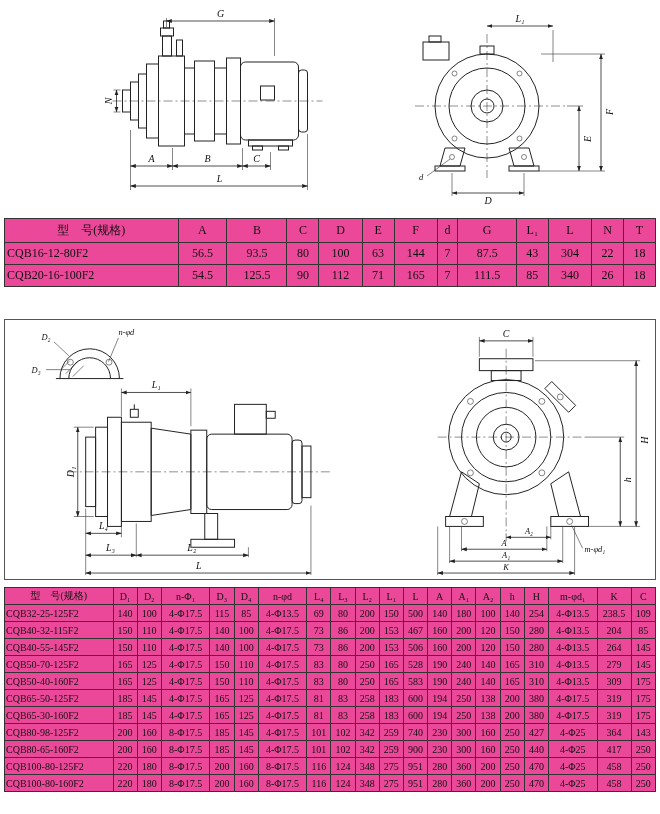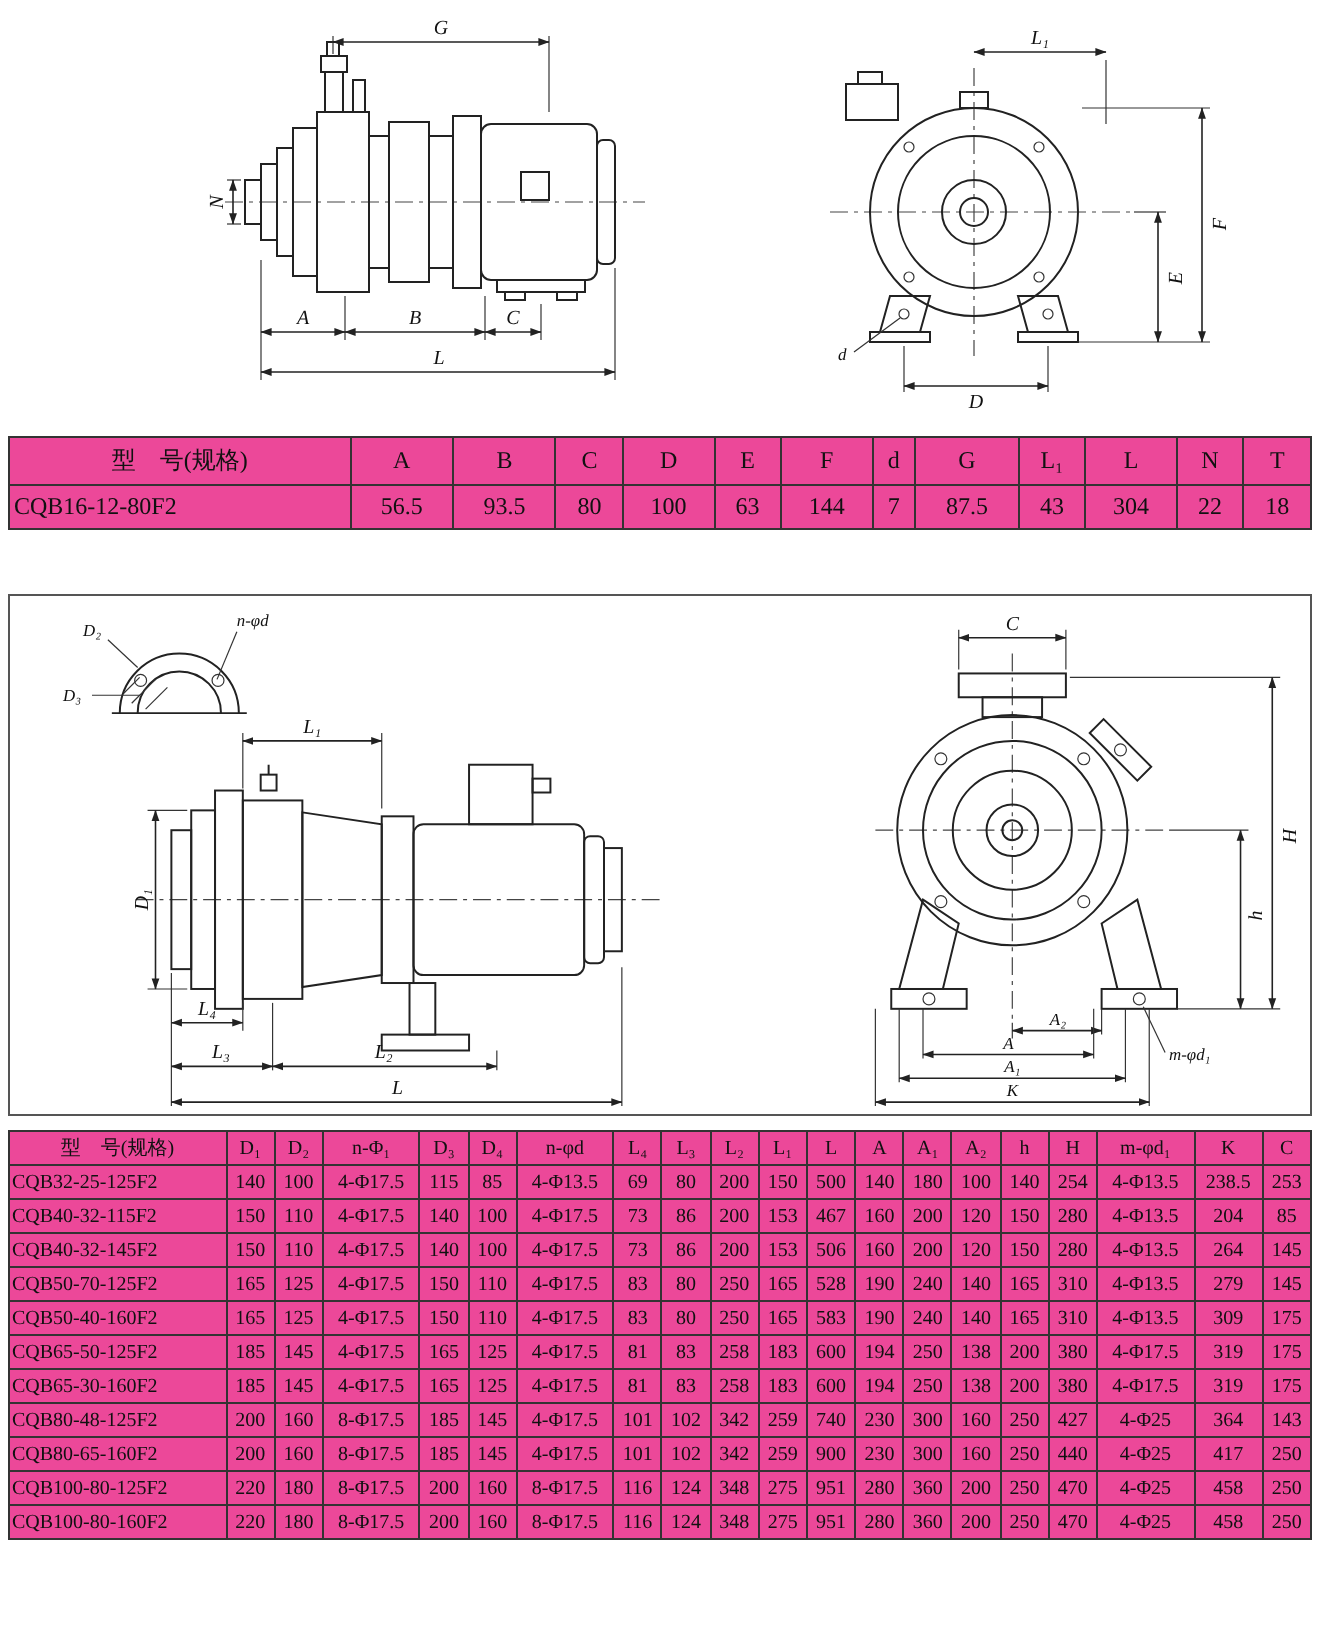--- a/index.html
+++ b/index.html
@@ -176,20 +176,35 @@
             <td>100</td>
             <td>63</td>
             <td>144</td>
             <td>7</td>
             <td>87.5</td>
             <td>43</td>
             <td>304</td>
             <td>22</td>
             <td>18</td>
           </tr>
+          <tr>
+            <td class="model">CQB20-16-100F2</td>
+            <td>54.5</td>
+            <td>125.5</td>
+            <td>90</td>
+            <td>112</td>
+            <td>71</td>
+            <td>165</td>
+            <td>7</td>
+            <td>111.5</td>
+            <td>85</td>
+            <td>340</td>
+            <td>26</td>
+            <td>18</td>
+          </tr>
         </tbody>
       </table>
   </div>
 
   <div class="draw-row boxed">
 
     <svg width="330" height="256" viewBox="0 0 330 258" xmlns="http://www.w3.org/2000/svg">
       <defs>
         <marker id="a3" viewBox="0 0 10 10" refX="9.5" refY="5" markerWidth="7" markerHeight="7" orient="auto-start-reverse">
           <path d="M0,1.5 L10,5 L0,8.5 Z" fill="#222"></path>
@@ -367,21 +382,21 @@
             <td>200</td>
             <td>150</td>
             <td>500</td>
             <td>140</td>
             <td>180</td>
             <td>100</td>
             <td>140</td>
             <td>254</td>
             <td>4-Φ13.5</td>
             <td>238.5</td>
-            <td>253</td>
+            <td>109</td>
           </tr>
           <tr>
             <td class="model">CQB40-32-115F2</td>
             <td>150</td>
             <td>110</td>
             <td>4-Φ17.5</td>
             <td>140</td>
             <td>100</td>
             <td>4-Φ17.5</td>
             <td>73</td>
@@ -392,21 +407,21 @@
             <td>160</td>
             <td>200</td>
             <td>120</td>
             <td>150</td>
             <td>280</td>
             <td>4-Φ13.5</td>
             <td>204</td>
             <td>85</td>
           </tr>
           <tr>
-            <td class="model">CQB40-32-145F2</td>
+            <td class="model">CQB40-55-145F2</td>
             <td>150</td>
             <td>110</td>
             <td>4-Φ17.5</td>
             <td>140</td>
             <td>100</td>
             <td>4-Φ17.5</td>
             <td>73</td>
             <td>86</td>
             <td>200</td>
             <td>153</td>
@@ -502,21 +517,21 @@
             <td>194</td>
             <td>250</td>
             <td>138</td>
             <td>200</td>
             <td>380</td>
             <td>4-Φ17.5</td>
             <td>319</td>
             <td>175</td>
           </tr>
           <tr>
-            <td class="model">CQB80-48-125F2</td>
+            <td class="model">CQB80-98-125F2</td>
             <td>200</td>
             <td>160</td>
             <td>8-Φ17.5</td>
             <td>185</td>
             <td>145</td>
             <td>4-Φ17.5</td>
             <td>101</td>
             <td>102</td>
             <td>342</td>
             <td>259</td>

